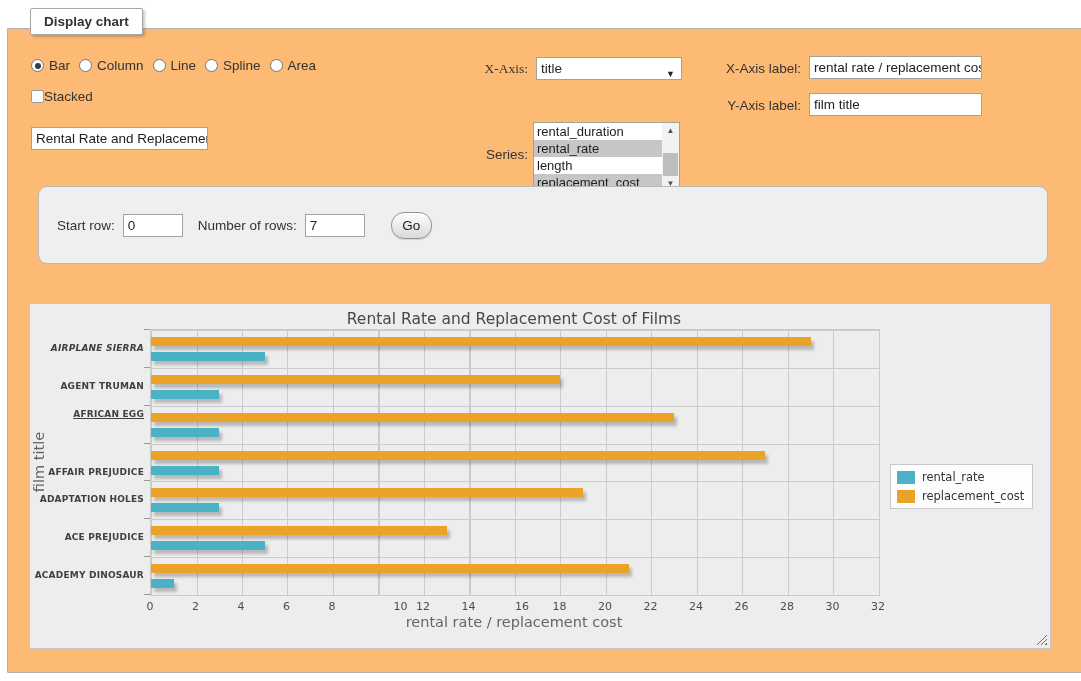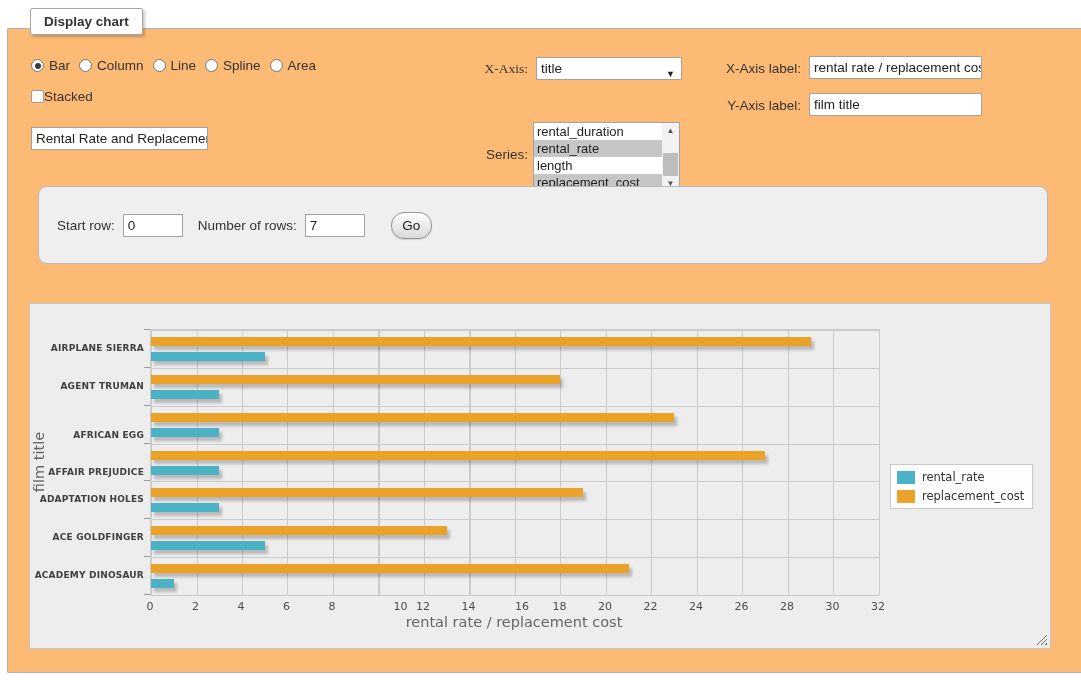--- a/index.html
+++ b/index.html
@@ -148,49 +148,50 @@
 
     <div class="rows-box">
       <span class="lbl">Start row:</span>
       <span class="tinput num-input">0</span>
       <span class="lbl" style="margin-left:7px;">Number of rows:</span>
       <span class="tinput num-input">7</span>
       <span class="go-btn">Go</span>
     </div>
 
     <div class="chart-box">
+      <div class="chart-title">Rental Rate and Replacement Cost of Films</div>
       <div class="y-axis-title">film title</div>
       <div class="plot">
           <div class="bar" style="top: 22px; width: 113.522px; background: rgb(75, 178, 197);"></div>
           <div class="bar" style="top: 7px; width: 659.522px; background: rgb(234, 162, 40);"></div>
           <div class="bar" style="top: 59.8571px; width: 68.0225px; background: rgb(75, 178, 197);"></div>
           <div class="bar" style="top: 44.8571px; width: 409.272px; background: rgb(234, 162, 40);"></div>
           <div class="bar" style="top: 97.7143px; width: 68.0225px; background: rgb(75, 178, 197);"></div>
           <div class="bar" style="top: 82.7143px; width: 523.022px; background: rgb(234, 162, 40);"></div>
           <div class="bar" style="top: 135.571px; width: 68.0225px; background: rgb(75, 178, 197);"></div>
           <div class="bar" style="top: 120.571px; width: 614.022px; background: rgb(234, 162, 40);"></div>
           <div class="bar" style="top: 173.429px; width: 68.0225px; background: rgb(75, 178, 197);"></div>
           <div class="bar" style="top: 158.429px; width: 432.022px; background: rgb(234, 162, 40);"></div>
           <div class="bar" style="top: 211.286px; width: 113.522px; background: rgb(75, 178, 197);"></div>
           <div class="bar" style="top: 196.286px; width: 295.522px; background: rgb(234, 162, 40);"></div>
           <div class="bar" style="top: 249.143px; width: 22.5225px; background: rgb(75, 178, 197);"></div>
           <div class="bar" style="top: 234.143px; width: 477.522px; background: rgb(234, 162, 40);"></div>
         </div>
       <div>
-          <div class="cat-label" style="left: 2px; top: 38.9286px;">AIRPLANE SIERRA</div>
+          <div class="cat-label" style="left: 2px; top: 38.9286px; font-style: italic;">AIRPLANE SIERRA</div>
           <div class="ytick" style="top: 25px;"></div>
           <div class="cat-label" style="left: 2px; top: 76.7857px;">AGENT TRUMAN</div>
           <div class="ytick" style="top: 63px;"></div>
-          <div class="cat-label" style="left: 2px; top: 126px;">AFRICAN EGG</div>
+          <div class="cat-label" style="left: 2px; top: 105px; text-decoration: underline;">AFRICAN EGG</div>
           <div class="ytick" style="top: 101px;"></div>
           <div class="cat-label" style="left: 2px; top: 152.5px; margin-top: 10px;">AFFAIR PREJUDICE</div>
           <div class="ytick" style="top: 139px;"></div>
           <div class="cat-label" style="left: 2px; top: 190.357px;">ADAPTATION HOLES</div>
           <div class="ytick" style="top: 176px;"></div>
-          <div class="cat-label" style="left: 2px; top: 228.214px;">ACE GOLDFINGER</div>
+          <div class="cat-label" style="left: 2px; top: 228.214px;">ACE PREJUDICE</div>
           <div class="ytick" style="top: 214px;"></div>
           <div class="cat-label" style="left: 2px; top: 266.071px;">ACADEMY DINOSAUR</div>
           <div class="ytick" style="top: 252px;"></div>
           <div class="ytick" style="top: 290px;"></div>
         </div>
       <div>
           <div class="xtick-label" style="left: 120px;">0</div>
           <div class="xtick-label" style="left: 165.5px;">2</div>
           <div class="xtick-label" style="left: 211px;">4</div>
           <div class="xtick-label" style="left: 256.5px;">6</div>

